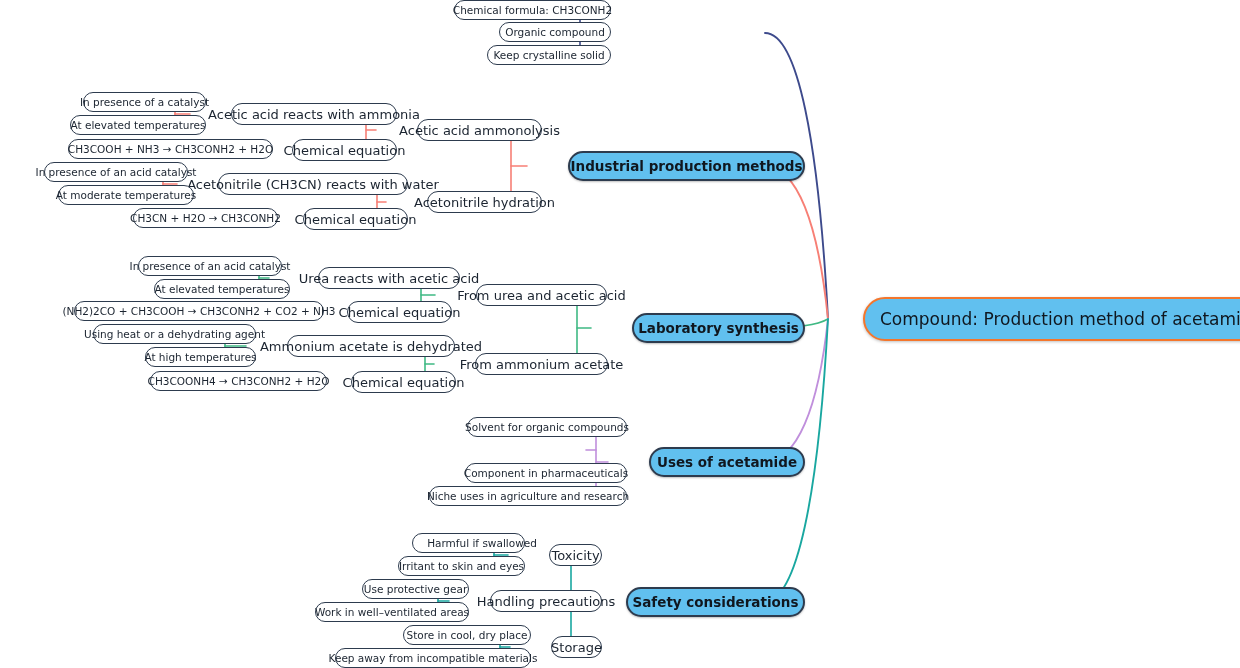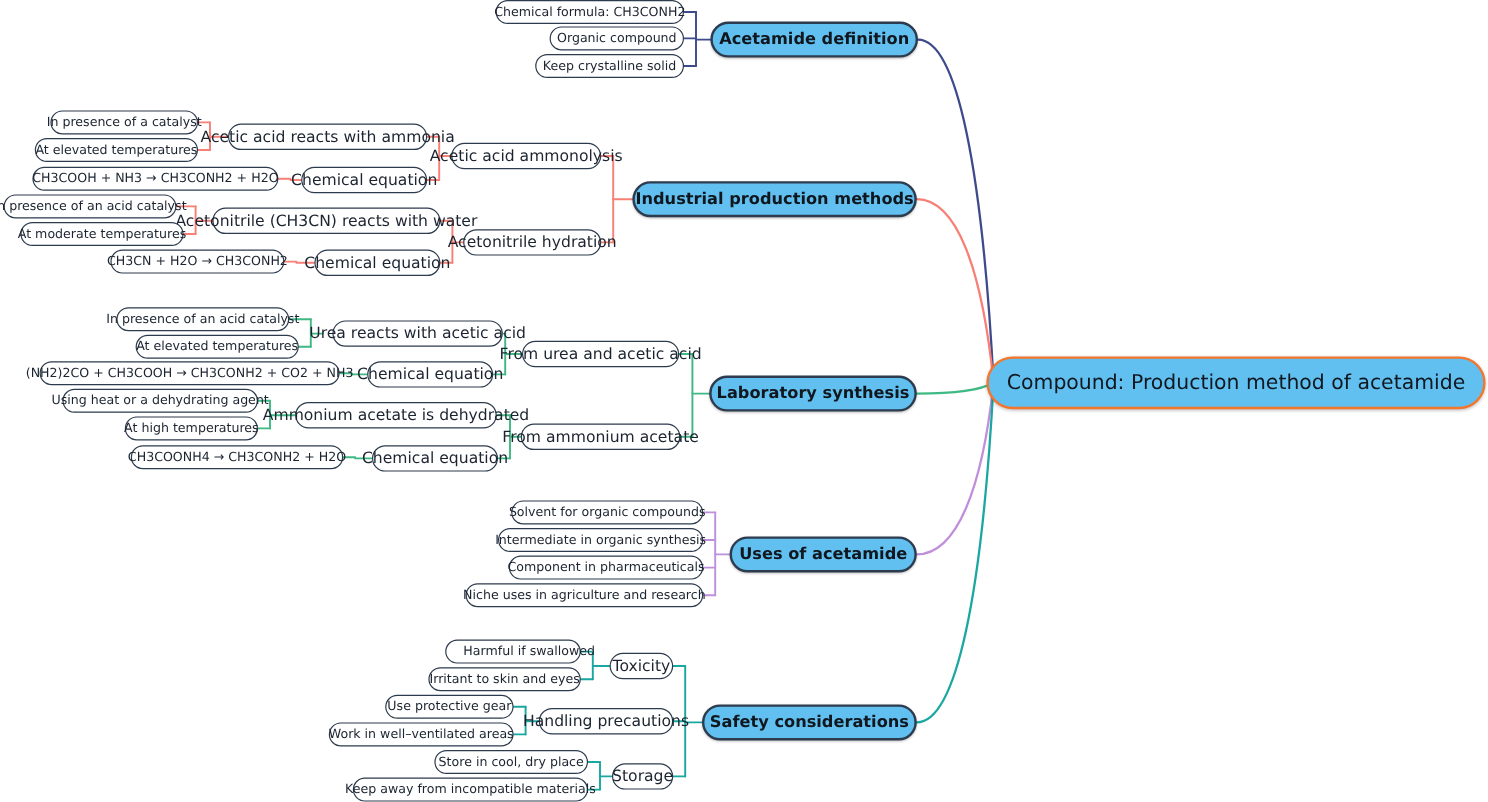--- a/index.html
+++ b/index.html
@@ -1,21 +1,21 @@
 <!DOCTYPE html>
 <html><head>
 <meta charset="utf-8">
 <style>
   html,body{margin:0;padding:0;background:#ffffff;}
   body{width:1240px;height:668px;overflow:hidden;
        font-family:"DejaVu Sans","Liberation Sans",sans-serif;}
   #stage{position:relative;width:1240px;height:668px;background:#fff;}
   svg#wires{position:absolute;left:0;top:0;width:1240px;height:668px;}
   .node{position:absolute;box-sizing:border-box;display:flex;align-items:center;
-        justify-content:center;white-space:nowrap;}
+        justify-content:center;white-space:nowrap;margin-left:41px;}
   .leaf{height:20px;border:1.6px solid #2d3b4e;border-radius:10px;background:#ffffff;
         color:#1b2430;font-size:10.5px;padding:0 9px;line-height:1;}
   .branch{height:30px;border:2.2px solid #2d3b4e;border-radius:15px;background:#61c0ef;
           color:#10171f;font-size:13.5px;font-weight:bold;padding:0 14px;
           box-shadow:0 1px 2px rgba(0,0,0,.25);}
   .sub{height:22px;border:1.8px solid #2d3b4e;border-radius:11px;background:#ffffff;
        color:#1b2430;font-size:13px;padding:0 10px;}
   .root{height:44px;border:2.6px solid #f4762c;border-radius:22px;background:#61c0ef;
         color:#10171f;font-size:17px;font-weight:normal;padding:0 18px;
         box-shadow:0 1px 3px rgba(0,0,0,.25);}
@@ -101,21 +101,20 @@
       <path d="M 500 635 L 500 658" fill="none" stroke="#19a7a0" stroke-width="1.6" stroke-linecap="round" stroke-linejoin="round"></path>
       <path d="M 500 635 L 490 635" fill="none" stroke="#19a7a0" stroke-width="1.6" stroke-linecap="round" stroke-linejoin="round"></path>
       <path d="M 500 658 L 490 658" fill="none" stroke="#19a7a0" stroke-width="1.6" stroke-linecap="round" stroke-linejoin="round"></path>
       <path d="M 585 602 L 571 602" fill="none" stroke="#19a7a0" stroke-width="1.6" stroke-linecap="round" stroke-linejoin="round"></path>
       <path d="M 571 555 L 571 647" fill="none" stroke="#19a7a0" stroke-width="1.6" stroke-linecap="round" stroke-linejoin="round"></path>
       <path d="M 571 555 L 561 555" fill="none" stroke="#19a7a0" stroke-width="1.6" stroke-linecap="round" stroke-linejoin="round"></path>
       <path d="M 571 601 L 561 601" fill="none" stroke="#19a7a0" stroke-width="1.6" stroke-linecap="round" stroke-linejoin="round"></path>
       <path d="M 571 647 L 561 647" fill="none" stroke="#19a7a0" stroke-width="1.6" stroke-linecap="round" stroke-linejoin="round"></path>
     </svg>
 <div class="node root" style="left: 822px; top: 297px; width: 416px; height: 44px;">Compound: Production method of acetamide</div>
-    <div class="node branch" style="left: 592px; top: 18px; width: 173px; height: 30px;">Acetamide definition</div>
     <div class="node leaf" style="left: 413px; top: 0px; width: 157px;">Chemical formula: CH3CONH2</div>
     <div class="node leaf" style="left: 458px; top: 22px; width: 112px;">Organic compound</div>
     <div class="node leaf" style="left: 446px; top: 45px; width: 124px;">Keep crystalline solid</div>
     <div class="node branch" style="left: 527px; top: 151px; width: 237px; height: 30px;">Industrial production methods</div>
     <div class="node sub" style="left: 376px; top: 119px; width: 125px;">Acetic acid ammonolysis</div>
     <div class="node sub" style="left: 190px; top: 103px; width: 166px;">Acetic acid reacts with ammonia</div>
     <div class="node leaf" style="left: 42px; top: 92px; width: 123px;">In presence of a catalyst</div>
     <div class="node leaf" style="left: 29px; top: 115px; width: 136px;">At elevated temperatures</div>
     <div class="node sub" style="left: 251px; top: 139px; width: 105px;">Chemical equation</div>
     <div class="node leaf" style="left: 27px; top: 139px; width: 205px;">CH3COOH + NH3 → CH3CONH2 + H2O</div>
@@ -133,21 +132,20 @@
     <div class="node sub" style="left: 306px; top: 301px; width: 105px;">Chemical equation</div>
     <div class="node leaf" style="left: 33px; top: 301px; width: 250px;">(NH2)2CO + CH3COOH → CH3CONH2 + CO2 + NH3</div>
     <div class="node sub" style="left: 434px; top: 353px; width: 133px;">From ammonium acetate</div>
     <div class="node sub" style="left: 246px; top: 335px; width: 168px;">Ammonium acetate is dehydrated</div>
     <div class="node leaf" style="left: 52px; top: 324px; width: 163px;">Using heat or a dehydrating agent</div>
     <div class="node leaf" style="left: 104px; top: 347px; width: 111px;">At high temperatures</div>
     <div class="node sub" style="left: 310px; top: 371px; width: 105px;">Chemical equation</div>
     <div class="node leaf" style="left: 109px; top: 371px; width: 177px;">CH3COONH4 → CH3CONH2 + H2O</div>
     <div class="node branch" style="left: 608px; top: 447px; width: 156px; height: 30px;">Uses of acetamide</div>
     <div class="node leaf" style="left: 426px; top: 417px; width: 160px;">Solvent for organic compounds</div>
-    <div class="node leaf" style="left: 415px; top: 440px; width: 171px;">Intermediate in organic synthesis</div>
     <div class="node leaf" style="left: 424px; top: 463px; width: 162px;">Component in pharmaceuticals</div>
     <div class="node branch" style="left: 585px; top: 587px; width: 179px; height: 30px;">Safety considerations</div>
     <div class="node leaf" style="left: 388px; top: 486px; width: 198px;">Niche uses in agriculture and research</div>
     <div class="node sub" style="left: 508px; top: 544px; width: 53px;">Toxicity</div>
     <div class="node leaf" style="left: 371px; top: 533px; width: 113px; padding-left: 36px;">Harmful if swallowed</div>
     <div class="node leaf" style="left: 357px; top: 556px; width: 127px;">Irritant to skin and eyes</div>
     <div class="node sub" style="left: 449px; top: 590px; width: 112px;">Handling precautions</div>
     <div class="node leaf" style="left: 321px; top: 579px; width: 107px;">Use protective gear</div>
     <div class="node leaf" style="left: 274px; top: 602px; width: 154px;">Work in well–ventilated areas</div>
     <div class="node sub" style="left: 510px; top: 636px; width: 51px;">Storage</div>

